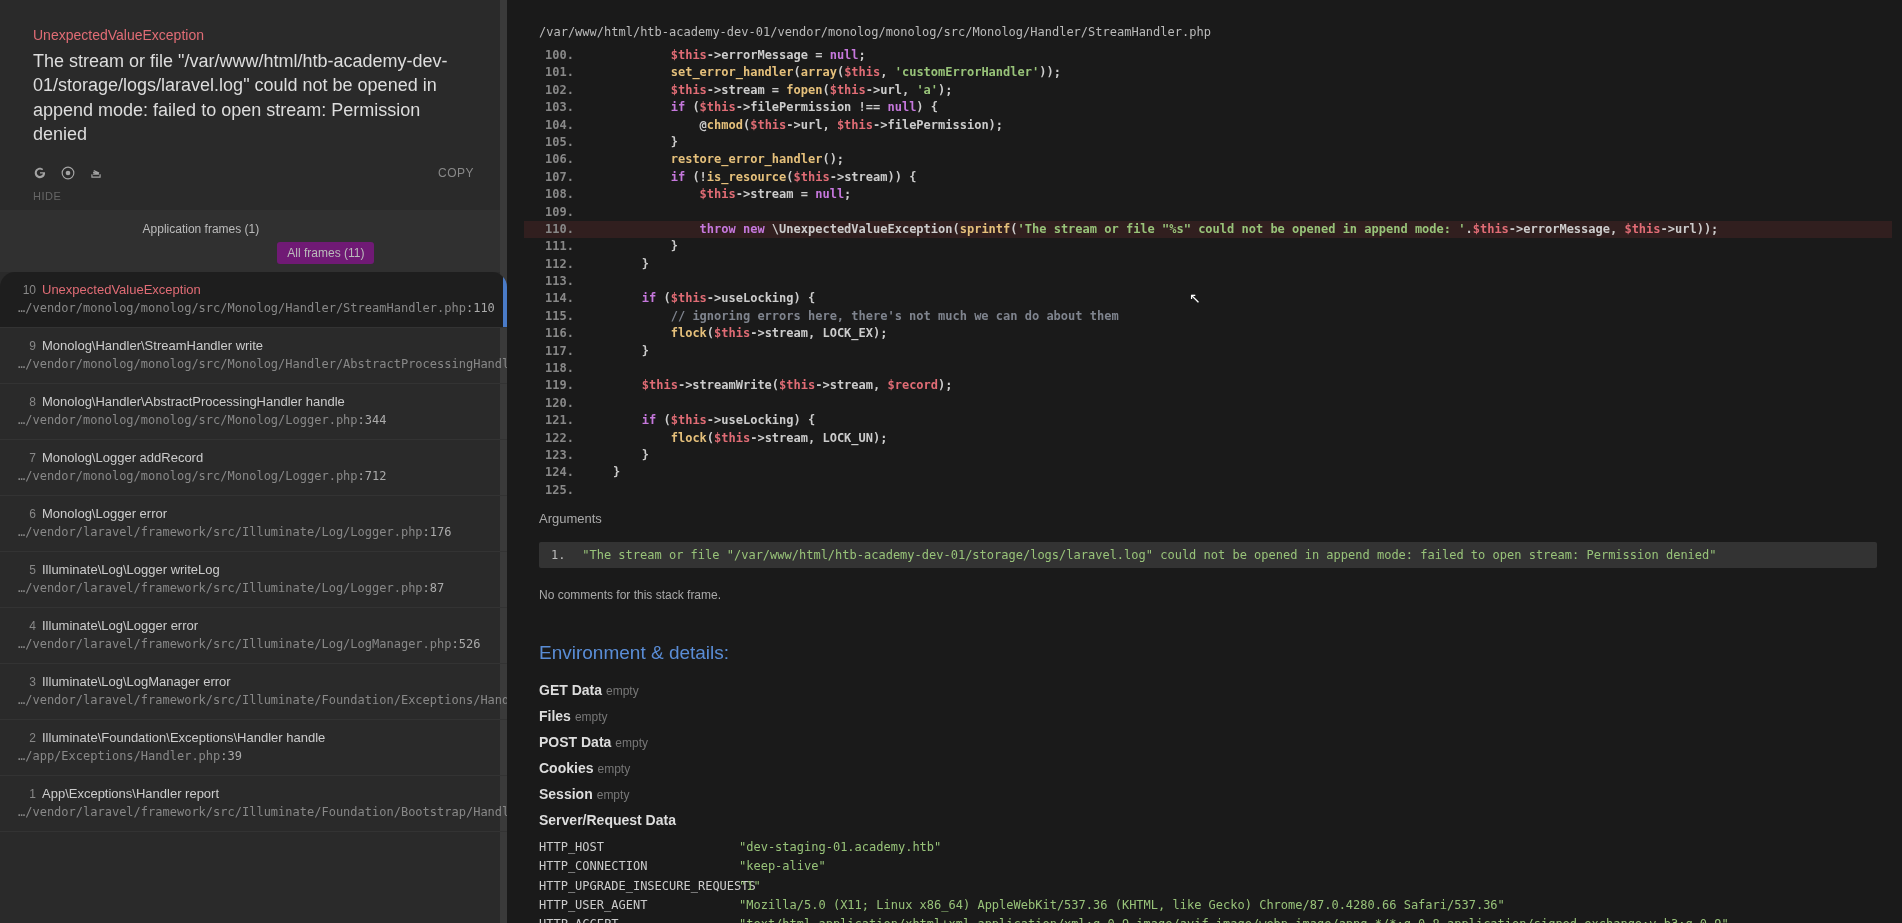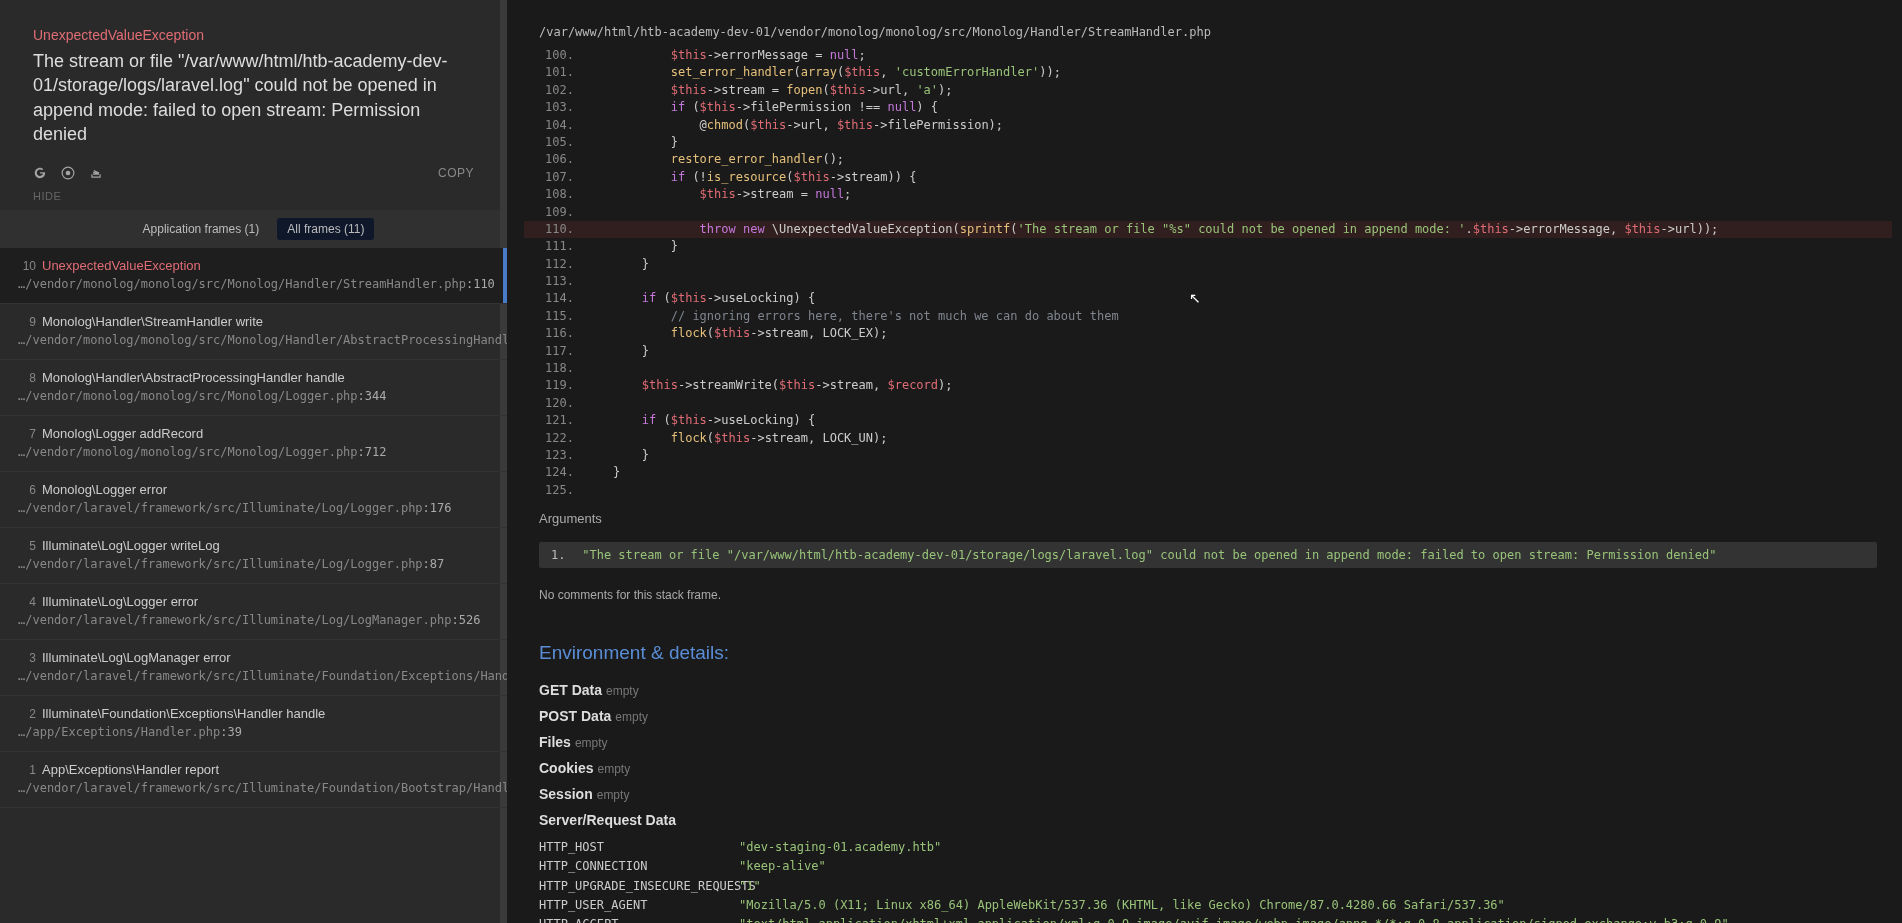--- a/index.html
+++ b/index.html
@@ -9,33 +9,33 @@
 .sidebar-scroll { position:absolute; top:0; right:0; bottom:0; width:7px; background:#3a3a3a; }
 .header { padding:27px 33px 12px; }
 .exception-name { color:#e06c75; font-size:14px; margin-bottom:6px; }
 .error-message { color:#ddd; font-size:18px; line-height:1.35; }
 .icons-row { display:flex; gap:14px; padding:8px 33px 10px; align-items:center; }
 .icon-small { width:14px; height:14px; opacity:.75; }
 .copy-btn { margin-left:auto; color:#888; font-size:12px; letter-spacing:.5px; }
 .hide-btn { color:#666; font-size:11px; padding:0 33px 8px; letter-spacing:.5px; }
 .frame-tabs { display:flex; gap:8px; padding:8px 0; justify-content:center; background:#303030; font-size:12px; }
 .tab { color:#bbb; padding:4px 10px; border-radius:3px; cursor:pointer; }
-.tab.active { background:#0f172a; }
-.frames { flex:1; overflow-y:auto; }
+.tab.active { background:#701a75;margin-top:24px; }
+.frames { flex:1; overflow-y:auto;border-radius:15px; }
 .frame { padding:10px 18px 12px; border-bottom:1px solid #333; cursor:pointer; position:relative; }
 .frame.active { background:#1e1e1e; }
 .frame.active::after{ content:""; position:absolute; right:0; top:0; bottom:0; width:4px; background:#4a7bc8;}
 .frame-num { display:inline-block; width:18px; text-align:right; color:#888; font-size:12px; margin-right:6px; }
 .frame-title { color:#ccc; font-size:13px; }
 .frame-title.exc { color:#e06c75; }
 .frame-path { font-family:"DejaVu Sans Mono",monospace; font-size:12px; color:#888; margin-top:4px; }
 .frame-path .ln { color:#aaa; }
 .main { flex:1; background:#1a1a1a; overflow-y:auto; }
 .code-header { padding:25px 25px 8px; font-family:"DejaVu Sans Mono",monospace; font-size:12px; color:#bbb; }
-.code { font-family:"DejaVu Sans Mono",monospace; font-size:12px; line-height:1.45; padding:0 10px; white-space:pre; }
+.code { font-family:"DejaVu Sans Mono",monospace; font-size:12px; line-height:1.45; padding:0 10px; white-space:pre;font-weight:bold; }
 .code-line { display:flex; }
 .line-num { width:60px; text-align:right; color:#888; padding-right:10px; flex-shrink:0; }
 .line-content { flex:1; color:#ccc; }
 .code-line.hl { background:rgba(180,60,60,.15); }
 .args-title { padding:12px 25px 6px; color:#aaa; font-size:13px; }
 .args { padding:10px 25px; }
 .arg-line { background:#333; padding:6px 12px; border-radius:2px; font-family:"DejaVu Sans Mono",monospace; font-size:12px; color:#98c379; }
 .arg-num { display:inline-block; width:24px; color:#bbb; }
 .no-comments { padding:10px 25px; color:#aaa; font-size:12px; }
 .env-section { padding:30px 25px; }
@@ -128,22 +128,22 @@
     <div class="args-title">Arguments</div>
     <div class="args" id="args">
         <div class="arg-line"><span class="arg-num">1.</span> <span>"The stream or file "/var/www/html/htb-academy-dev-01/storage/logs/laravel.log" could not be opened in append mode: failed to open stream: Permission denied"</span></div>
       </div>
     <div class="no-comments">No comments for this stack frame.</div>
 
     <div class="env-section">
       <div class="env-title">Environment &amp; details:</div>
       <div id="env-groups">
           <div class="data-group"><span class="data-label">GET Data</span><span class="data-empty">empty</span></div>
+          <div class="data-group"><span class="data-label">Files</span><span class="data-empty">empty</span></div>
           <div class="data-group"><span class="data-label">POST Data</span><span class="data-empty">empty</span></div>
-          <div class="data-group"><span class="data-label">Files</span><span class="data-empty">empty</span></div>
           <div class="data-group"><span class="data-label">Cookies</span><span class="data-empty">empty</span></div>
           <div class="data-group"><span class="data-label">Session</span><span class="data-empty">empty</span></div>
         </div>
       <div class="data-group"><span class="data-label">Server/Request Data</span></div>
       <div class="server-data" id="server-data">
           <div class="server-row">
             <span class="server-key">HTTP_HOST</span>
             <span class="server-val">"dev-staging-01.academy.htb"</span>
           </div>
           <div class="server-row">

